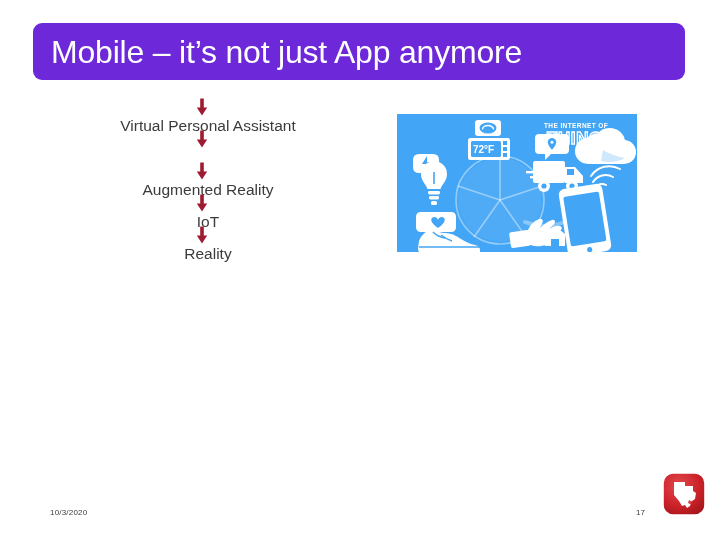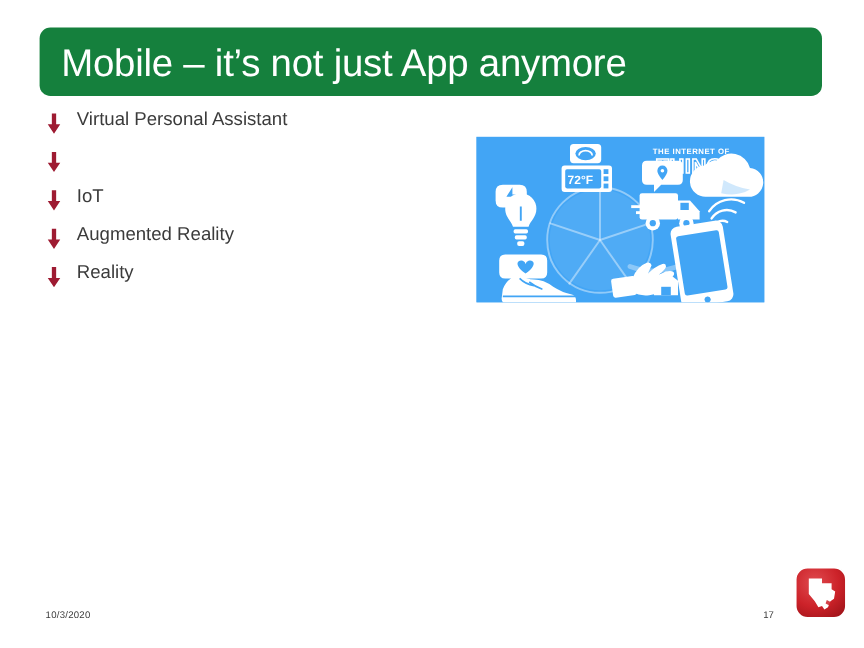--- a/index.html
+++ b/index.html
@@ -21,21 +21,21 @@
     background: #ffffff;
   }
 
   
   .title-bar {
     position: absolute;
     left: 33px;
     top: 23px;
     width: 652px;
     height: 57px;
-    background: #15803d;
+    background: #6d28d9;
     border-radius: 9px;
     display: flex;
     align-items: center;
     box-sizing: border-box;
     padding-left: 18px;
   }
   .title-text {
     color: #ffffff;
     font-family: "Liberation Sans", sans-serif;
     font-size: 32px;
@@ -47,22 +47,23 @@
 
   
   .bullet-list {
     position: absolute;
     left: 38px;
     top: 92px;
     width: 340px;
   }
   .bullet-row {
     display: flex;
-    align-items: flex-start;
+    align-items: center;
     height: 32px;
+    flex-direction: column;
   }
   .bullet-icon {
     width: 26px;
     flex: 0 0 26px;
     display: flex;
     align-items: center;
     justify-content: flex-start;
     position: relative;
     top: 2px;
   }
@@ -83,21 +84,21 @@
     width: 240px;
     height: 138px;
     background: #42a5f5;
     overflow: hidden;
   }
   .iot-image svg { display: block; }
 
   
   .footer-date {
     position: absolute;
-    left: 38px;
+    left: 50px;
     top: 508px;
     font-family: "Liberation Sans", sans-serif;
     font-size: 8px;
     color: #3b3b3b;
     letter-spacing: 0.2px;
   }
   .footer-page {
     position: absolute;
     left: 636px;
     top: 508px;
@@ -141,30 +142,30 @@
         </svg>
       </span>
     </div>
 
     <div class="bullet-row">
       <span class="bullet-icon">
         <svg width="14" height="18" viewBox="0 0 14 18" aria-hidden="true">
           <path d="M5.2 0.6 h3.6 v9.0 h3.4 L7 17.4 L1.8 9.6 h3.4 z" fill="#9e1b32"></path>
         </svg>
       </span>
+      <span class="bullet-label">Augmented Reality</span>
+    </div>
+
+    <div class="bullet-row">
+      <span class="bullet-icon">
+        <svg width="14" height="18" viewBox="0 0 14 18" aria-hidden="true">
+          <path d="M5.2 0.6 h3.6 v9.0 h3.4 L7 17.4 L1.8 9.6 h3.4 z" fill="#9e1b32"></path>
+        </svg>
+      </span>
       <span class="bullet-label">IoT</span>
-    </div>
-
-    <div class="bullet-row">
-      <span class="bullet-icon">
-        <svg width="14" height="18" viewBox="0 0 14 18" aria-hidden="true">
-          <path d="M5.2 0.6 h3.6 v9.0 h3.4 L7 17.4 L1.8 9.6 h3.4 z" fill="#9e1b32"></path>
-        </svg>
-      </span>
-      <span class="bullet-label">Augmented Reality</span>
     </div>
 
     <div class="bullet-row">
       <span class="bullet-icon">
         <svg width="14" height="18" viewBox="0 0 14 18" aria-hidden="true">
           <path d="M5.2 0.6 h3.6 v9.0 h3.4 L7 17.4 L1.8 9.6 h3.4 z" fill="#9e1b32"></path>
         </svg>
       </span>
       <span class="bullet-label">Reality</span>
     </div>

